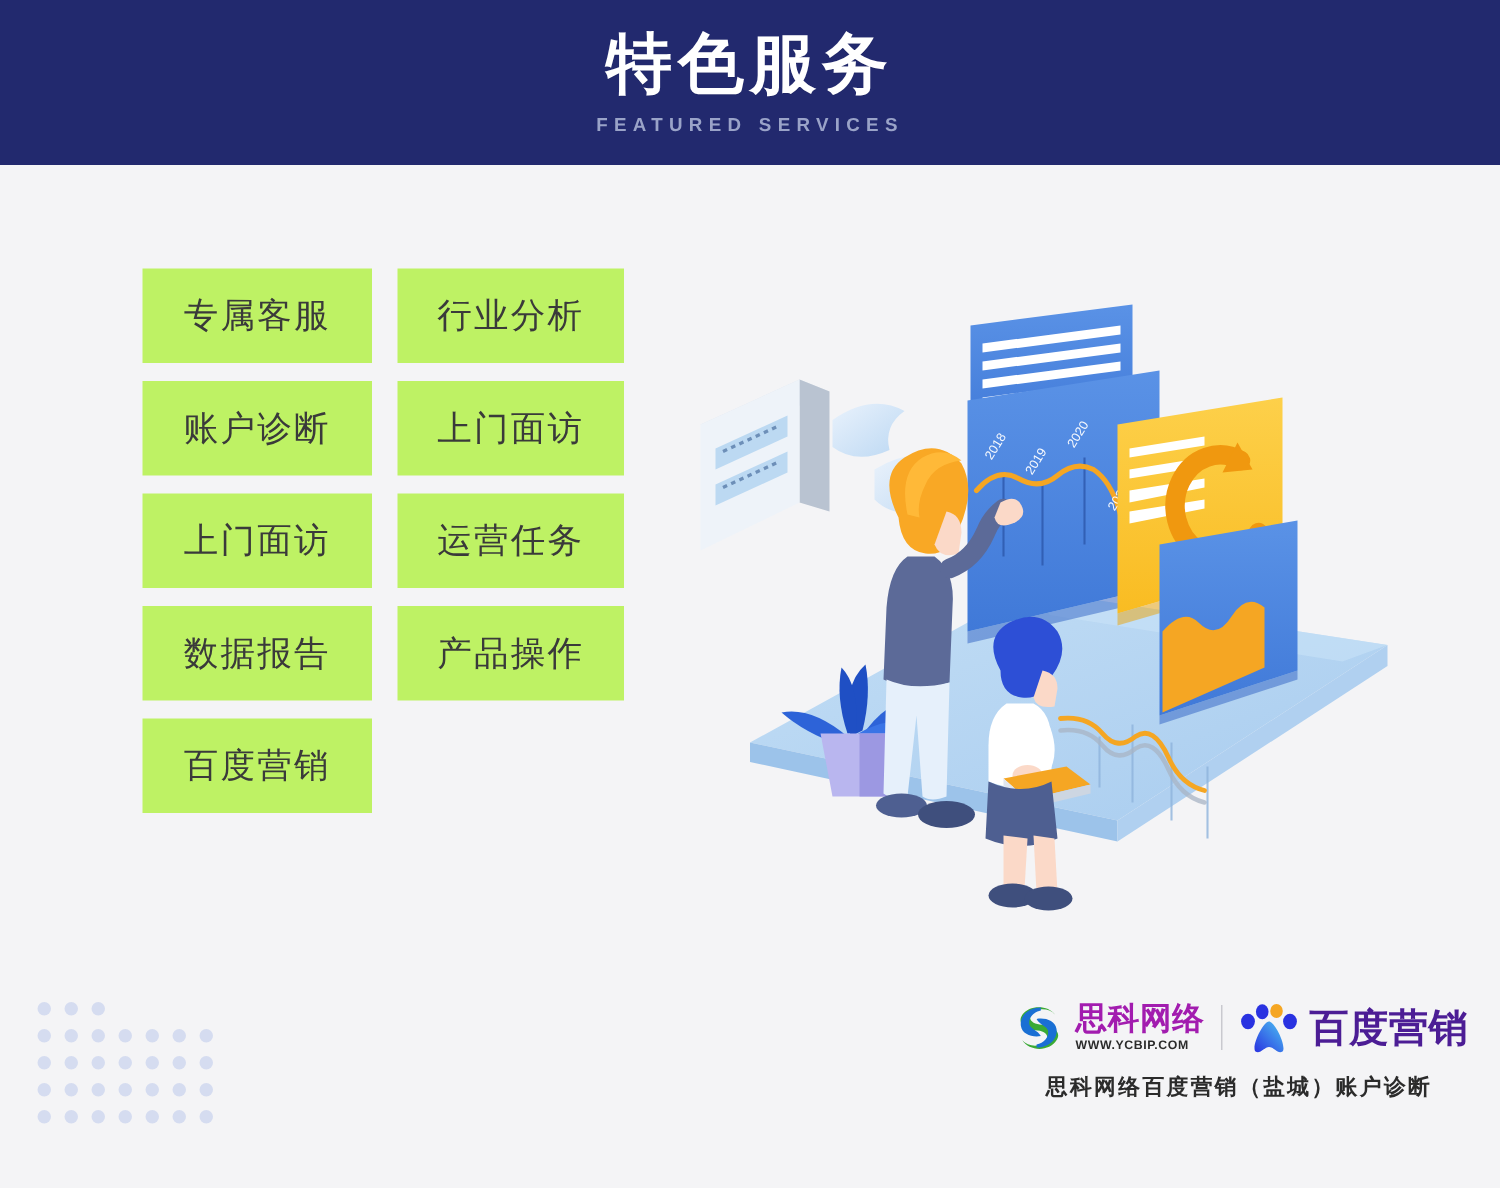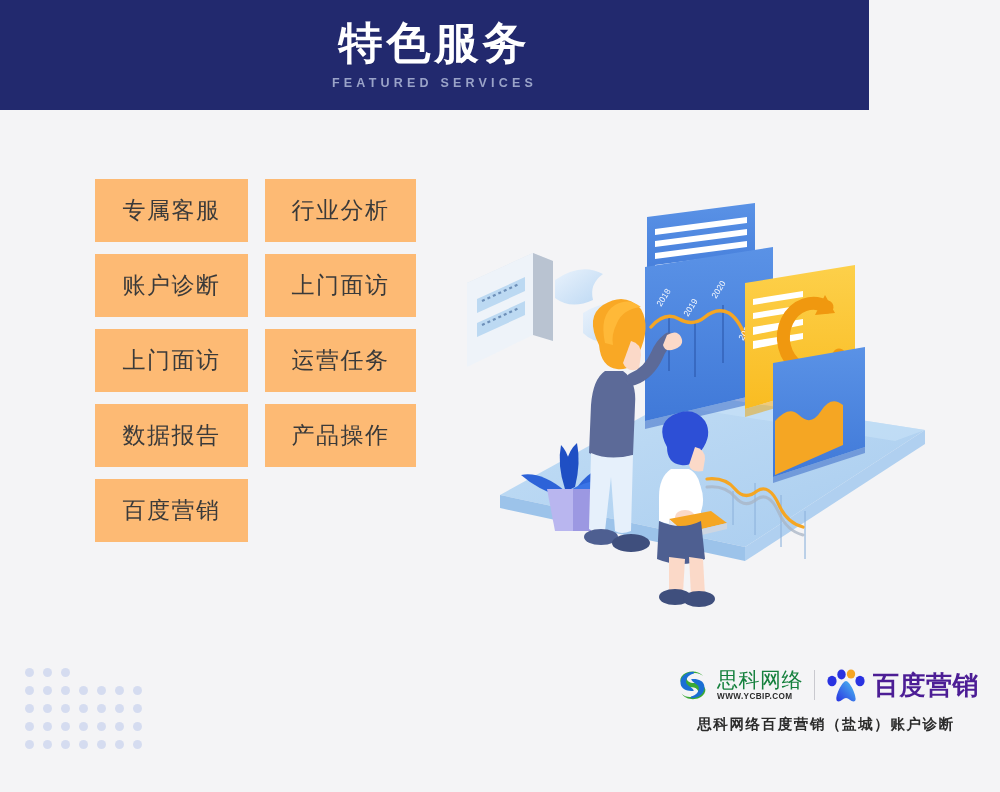--- a/index.html
+++ b/index.html
@@ -7,21 +7,21 @@
   html,body{
     width:1000px; height:792px;
     background:#f4f4f6;
     font-family:"Liberation Sans","DejaVu Sans",sans-serif;
     overflow:hidden;
   }
   .page{ position:relative; width:1000px; height:792px; background:#f4f4f6; }
 
   
   .header{
-    position:absolute; left:0; top:0; width:869px; height:110px;
+    position:absolute; left:0; top:0; width:1000px; height:110px;
     background:#22296e;
     display:flex; flex-direction:column;
     align-items:center; justify-content:center;
   }
   .header-title{
     color:#ffffff;
     font-size:44px;
     font-weight:bold;
     letter-spacing:4px;
     line-height:1.05;
@@ -38,21 +38,21 @@
   
   .grid{
     position:absolute; left:95px; top:179px;
     display:grid;
     grid-template-columns:153px 151px;
     column-gap:17px;
     row-gap:12px;
   }
   .svc-btn{
     height:63px;
-    background:#fdba74;
+    background:#bef264;
     display:flex; align-items:center; justify-content:center;
     color:#3a3a3a;
     font-size:23px;
     letter-spacing:1.5px;
     cursor:pointer;
     border:none;
     font-family:"Liberation Sans","DejaVu Sans",sans-serif;
   }
 
   
@@ -70,21 +70,21 @@
     position:absolute; left:672px; top:662px; width:308px;
   }
   .logo-row{
     display:flex; align-items:center; justify-content:center; gap:11px;
     height:46px;
   }
   .sike-logo{ display:flex; align-items:center; gap:6px; }
   .sike-mark{ width:38px; height:38px; flex:0 0 38px; }
   .sike-text{ display:flex; flex-direction:column; align-items:flex-start; }
   .sike-cn{
-    font-size:21px; font-weight:normal; color:#15803d;
+    font-size:21px; font-weight:bold; color:#a21caf;
     letter-spacing:0.5px; line-height:1.05;
   }
   .sike-url{
     font-size:8.2px; font-weight:bold; color:#2b2b2b;
     letter-spacing:0.4px; line-height:1.2; margin-top:1px;
   }
   .divider{ width:1px; height:30px; background:#c9c9cf; }
   .baidu-logo{ display:flex; align-items:center; gap:7px; }
   .baidu-mark{ width:40px; height:34px; flex:0 0 40px; }
   .baidu-cn{

